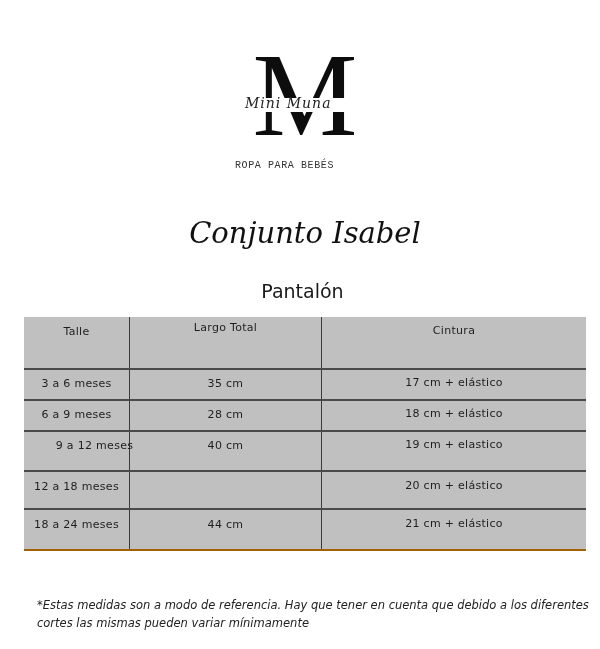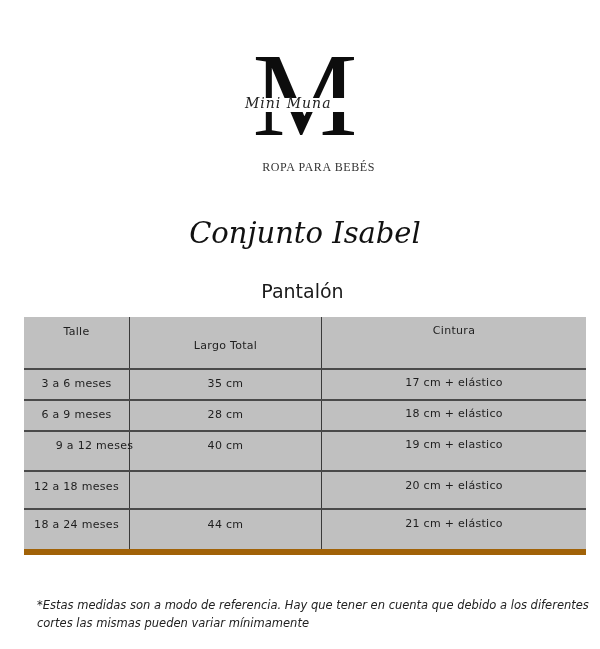--- a/index.html
+++ b/index.html
@@ -1,24 +1,24 @@
 <!DOCTYPE html>
 <html><head>
 <meta charset="utf-8">
 <style>
   html, body { margin:0; padding:0; background:#ffffff; }
   body { width:600px; height:649px; position:relative; overflow:hidden; font-family:"DejaVu Sans", sans-serif; color:#1a1a1a; }
   .logo { position:absolute; left:235px; top:40px; width:140px; height:140px; }
   .logo-M { position:absolute; left:0; top:0; width:140px; text-align:center; font-family:"Liberation Serif", serif; font-size:118px; line-height:112px; color:#0d0d0d; font-weight:normal; }
   .logo-script { position:absolute; left:10px; top:55px; width:120px; text-align:left; font-family:"DejaVu Serif", serif; font-style:italic; font-size:14px; letter-spacing:1px; color:#222; background:transparent; }
   .logo-script-bg { position:absolute; left:14px; top:58px; width:112px; height:14px; background:#ffffff; }
-  .logo-tag { position:absolute; left:0; top:120px; width:140px; text-align:right; font-family:Liberation Serif, serif; font-size:12px; letter-spacing:0.6px; color:#333; }
+  .logo-tag { position:absolute; left:0; top:120px; width:140px; text-align:left; font-family:Liberation Mono, monospace; font-size:10px; letter-spacing:0.6px; color:#333; }
   .title { position:absolute; left:0; top:216px; width:610px; text-align:center; font-family:"DejaVu Serif", serif; font-style:italic; font-size:29px; color:#111; }
   .subtitle { position:absolute; left:0; top:280px; width:605px; text-align:center; font-family:"DejaVu Sans", sans-serif; font-size:19px; color:#1a1a1a; }
-  .table { position:absolute; left:24px; top:317px; width:562px; height:232px; background:#c0c0c0; border-bottom:6px solid #a16207; }
+  .table { position:absolute; left:24px; top:317px; width:562px; height:232px; background:#c0c0c0; border-bottom:2px solid #a16207; }
   .vline { position:absolute; top:0; width:1px; height:232px; background:#3a3a3a; }
   .hline { position:absolute; left:0; width:562px; height:2px; background:#4a4a4a; }
   .cell { position:absolute; text-align:center; font-size:11px; color:#1e1e1e; letter-spacing:0.3px; }
   .note { position:absolute; left:37px; top:596px; width:570px; font-family:"DejaVu Sans", sans-serif; font-size:11.5px; line-height:18px; color:#222;font-style:italic; }
 </style>
 </head>
 <body>
 
 <div class="logo">
   <div class="logo-M">M</div>
@@ -34,21 +34,21 @@
   <div class="vline" style="left:105px"></div>
   <div class="vline" style="left:297px"></div>
 
   <div class="hline" style="top:51px"></div>
   <div class="hline" style="top:82px"></div>
   <div class="hline" style="top:113px"></div>
   <div class="hline" style="top:153px"></div>
   <div class="hline" style="top:191px"></div>
 
   <div class="cell" style="left:0;width:105px;top:8px">Talle</div>
-  <div class="cell" style="left:106px;width:191px;top:22px">Largo Total</div>
+  <div class="cell" style="left:106px;width:191px;top:4px">Largo Total</div>
   <div class="cell" style="left:298px;width:264px;top:7px">Cintura</div>
 
   <div class="cell" style="left:0;width:105px;top:60px">3 a 6 meses</div>
   <div class="cell" style="left:106px;width:191px;top:60px">35 cm</div>
   <div class="cell" style="left:298px;width:264px;top:59px">17 cm + elástico</div>
 
   <div class="cell" style="left:0;width:105px;top:91px">6 a 9 meses</div>
   <div class="cell" style="left:106px;width:191px;top:91px">28 cm</div>
   <div class="cell" style="left:298px;width:264px;top:90px">18 cm + elástico</div>
 

